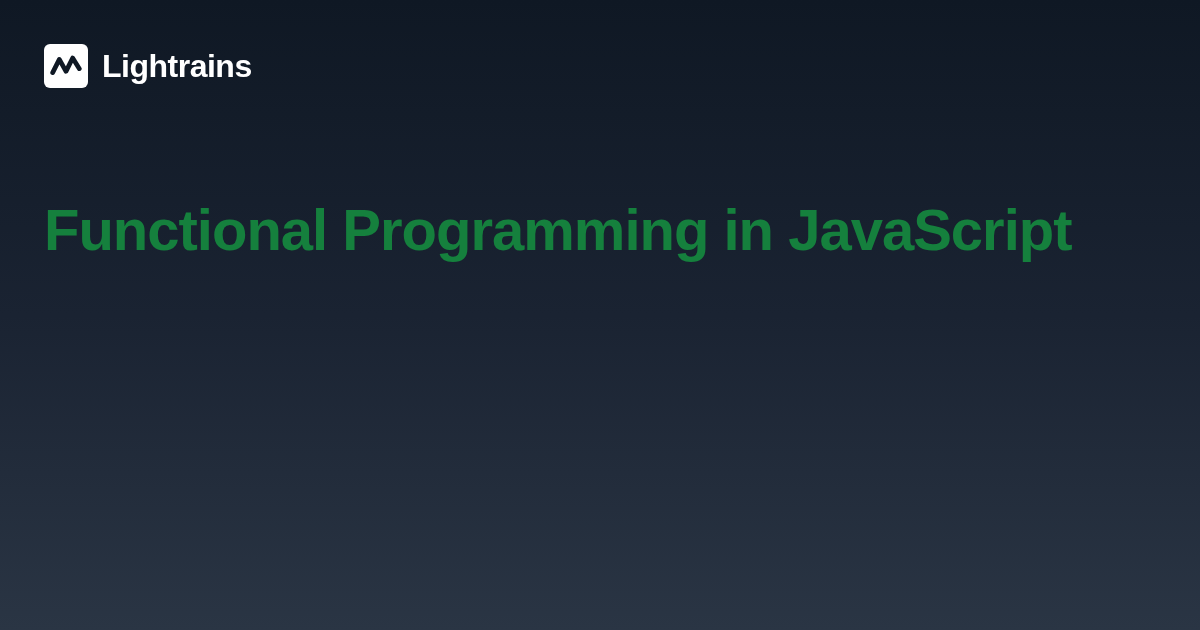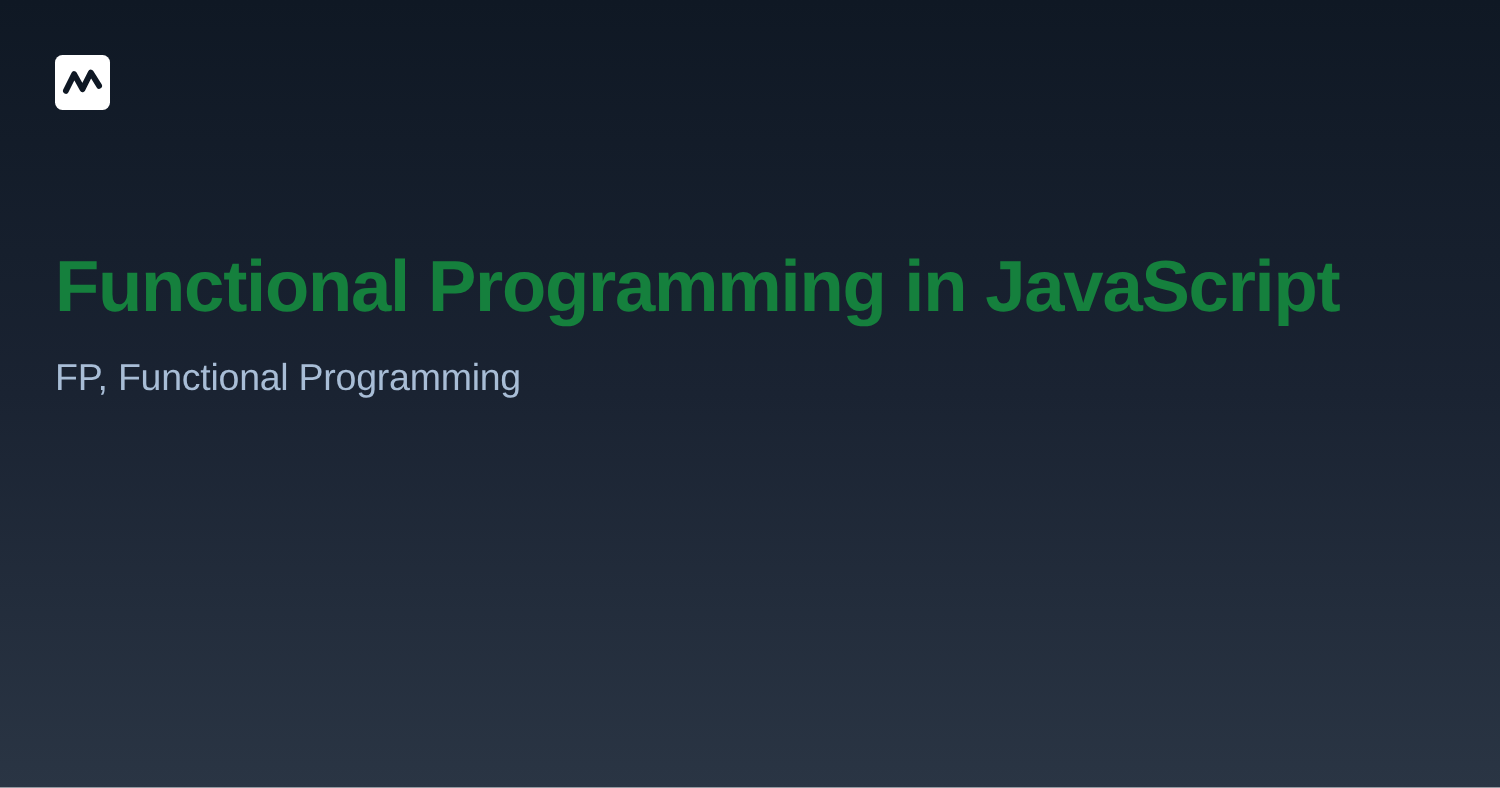--- a/index.html
+++ b/index.html
@@ -60,18 +60,18 @@
   </style>
 </head>
 <body>
 
 <div class="header">
   <div class="logo-icon">
     <svg viewBox="0 0 24 24" fill="none" stroke="#0f1824" stroke-width="3.5" stroke-linecap="round" stroke-linejoin="round">
       <polyline points="2,17 7,7 12,16 17,6 22,14"></polyline>
     </svg>
   </div>
+  <div class="brand-name">Lightrains</div>
 </div>
 
 <div class="content">
   <h1 class="title">Functional Programming in JavaScript</h1>
-  <p class="subtitle">FP, Functional Programming</p>
 </div>
 
 </body></html>

